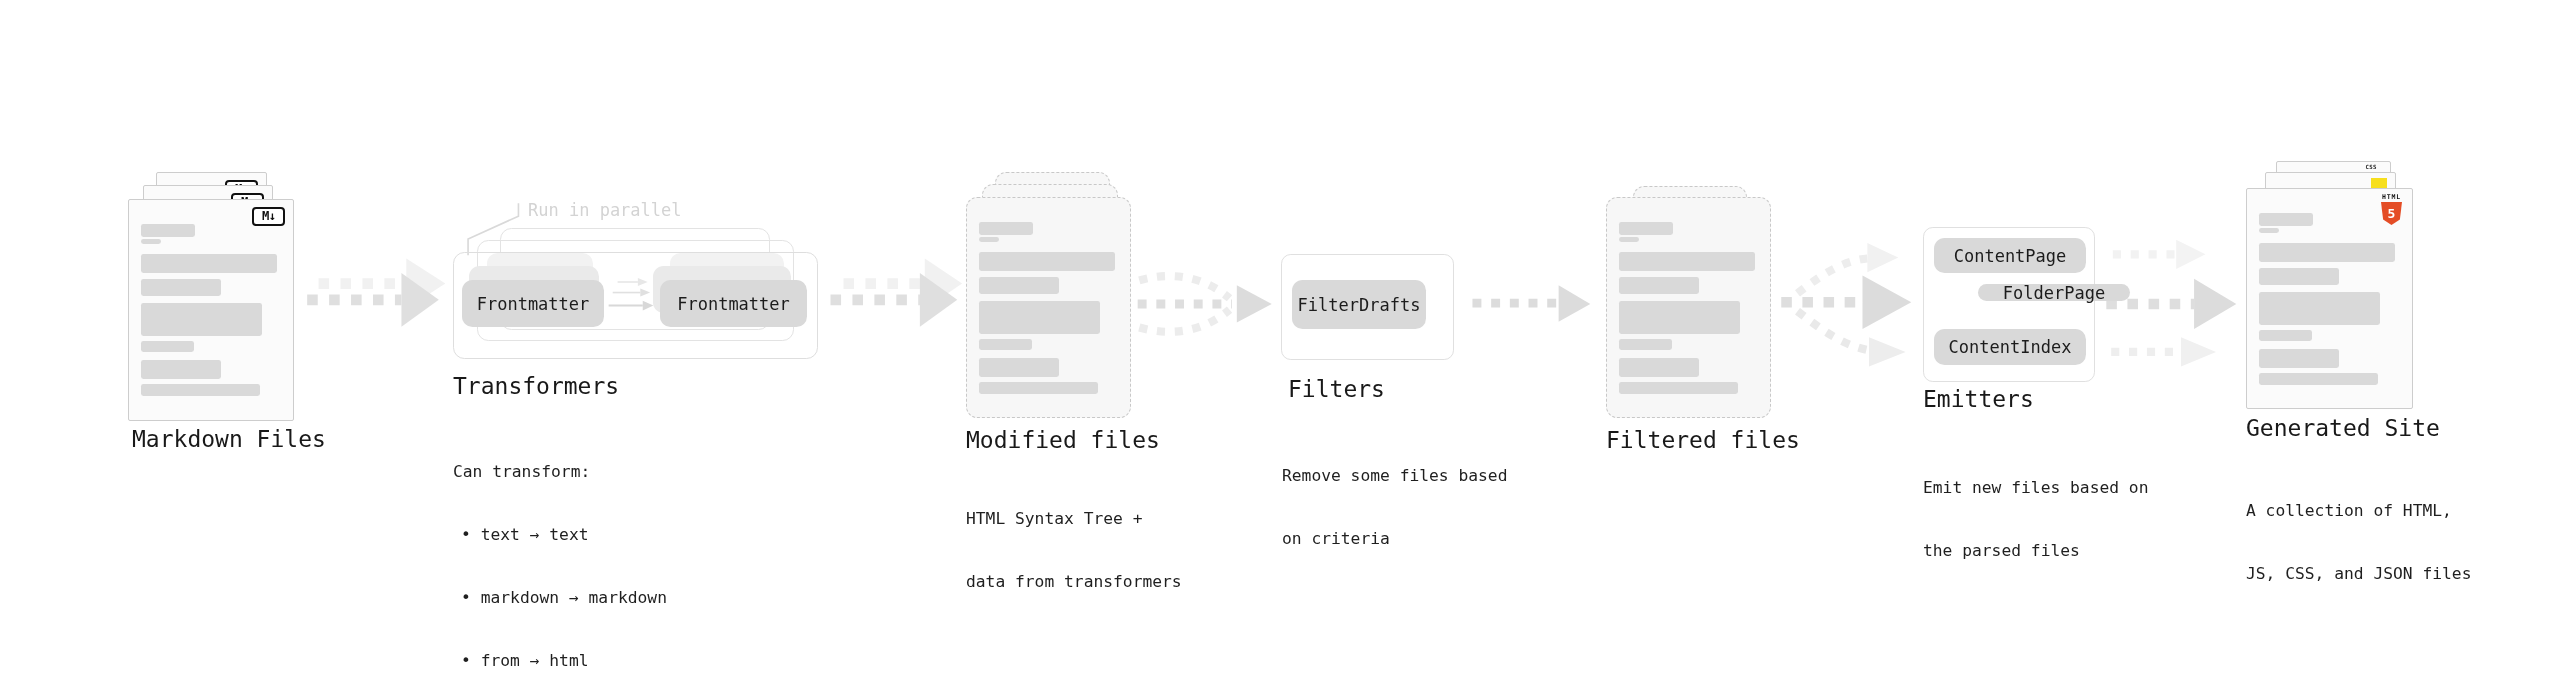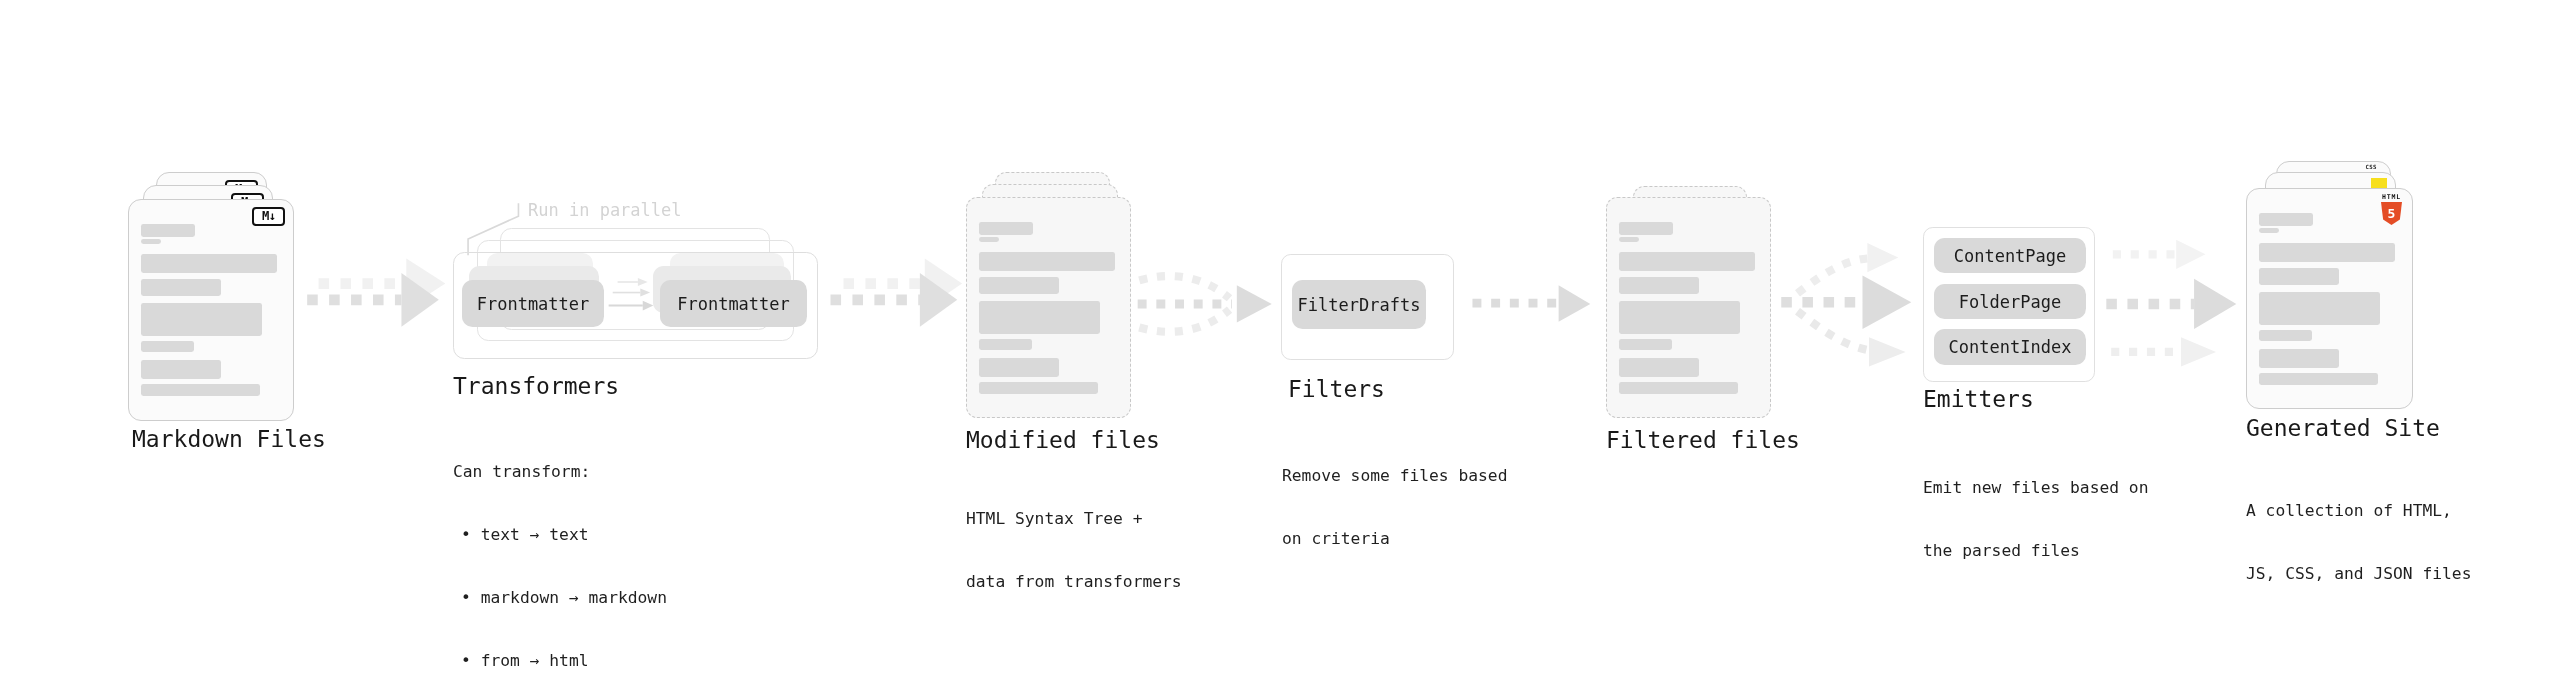--- a/index.html
+++ b/index.html
@@ -5,21 +5,21 @@
   html,body { margin:0; padding:0; background:#ffffff; }
   .stage {
     position:relative; width:2576px; height:681px; overflow:hidden;
     font-family:"DejaVu Sans Mono","Liberation Mono",monospace;
     color:#1a1a1a; background:#ffffff;
   }
   svg.arrows { position:absolute; left:0; top:0; pointer-events:none; }
 
   
   .doc { position:absolute; box-sizing:border-box; background:#fbfbfb;
-         border:1.6px solid #cdcdcd; border-radius:13px; }
+         border:1.6px solid #cdcdcd; border-radius:2px; }
   .doc.dashed { background:#f7f7f7; border:1.6px dashed #c8c8c8; border-radius:11.4px; }
   .bar { position:absolute; left:12.2px; background:#d9d9d9; border-radius:2.4px; }
 
   
   .md-badge { position:absolute; top:6.5px; right:8.1px; width:32.5px; height:19.5px;
     box-sizing:border-box; border:2.4px solid #111; border-radius:4.1px; background:#fff;
     color:#111; font-weight:bold; font-size:12.2px; letter-spacing:-0.8px;
     display:flex; align-items:center; justify-content:center; }
   .h5-badge { position:absolute; top:4.1px; right:6.5px; width:28px; text-align:center; }
   .h5-label { font-size:6.5px; font-weight:bold; color:#111; letter-spacing:0.8px; line-height:8.1px; }
@@ -192,21 +192,21 @@
         <div class="bar" style="top: 103px; width: 121px; height: 33px;"></div>
         <div class="bar" style="top: 141px; width: 53px; height: 11.4px;"></div>
         <div class="bar" style="top: 160px; width: 80px; height: 18.7px;"></div>
         <div class="bar" style="top: 184px; width: 119px; height: 12.2px;"></div>
       </div>
   </div>
   <div class="title" style="left:1606px;top:429px">Filtered files</div>
 
   <div class="panel" style="left:1923px;top:227px;width:172px;height:155px"></div>
   <div class="chip small" style="left:1934px;top:238px;width:152px;height:35px">ContentPage</div>
-  <div class="chip small" style="left:1934px;top:284px;width:152px;height:35px">FolderPage</div>
+  <div class="chip small" style="left:1978px;top:284px;width:152px;height:17px">FolderPage</div>
   <div class="chip small" style="left:1934px;top:329px;width:152px;height:36px">ContentIndex</div>
   <div class="title" style="left:1923px;top:388px">Emitters</div>
   <div class="body" style="left:1923px;top:435px">
     <div>Emit new files based on</div>
     <div>the parsed files</div>
   </div>
 
   <div class="doc" style="left:2276px;top:161px;width:115px;height:195px">
     <div class="css-badge">
       <div class="css-label">CSS</div>

